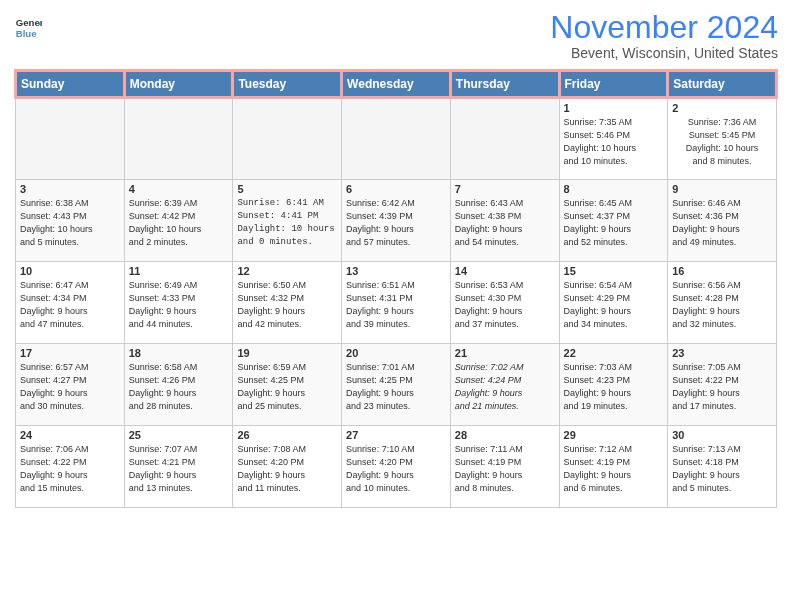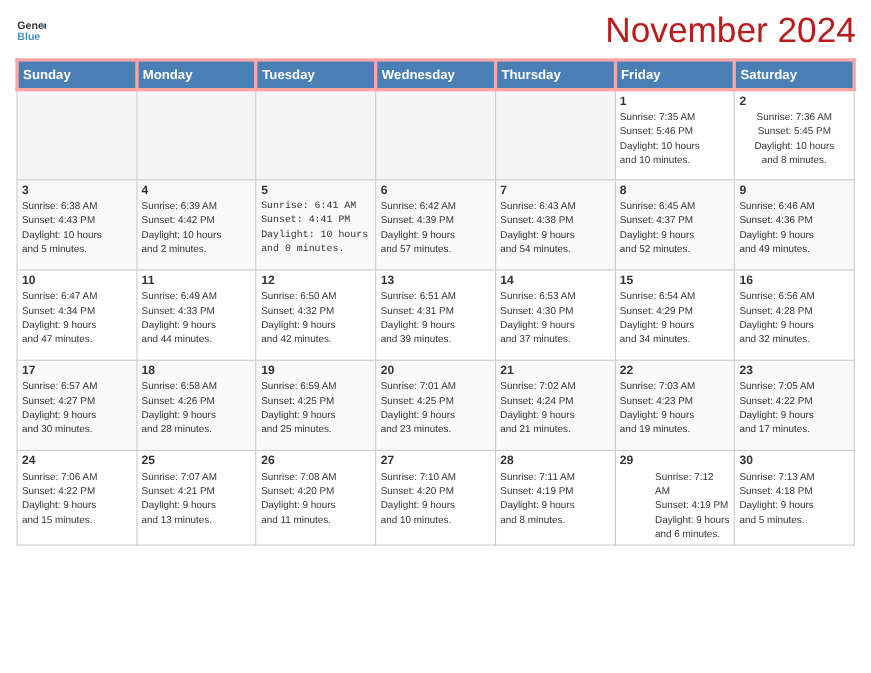--- a/index.html
+++ b/index.html
@@ -30,21 +30,21 @@
     .logo-icon {
       width: 28px;
       height: 28px;
     }
     .title-block {
       text-align: right;
     }
     .month-title {
       font-size: 32px;
       font-weight: normal;
-      color: #b91c1c;
+      color: #3b82f6;
       line-height: 1.1;
     }
     .location {
       font-size: 14px;
       color: #555;
     }
     .calendar {
       width: 100%;
       border-collapse: collapse;
       table-layout: fixed;
@@ -92,20 +92,21 @@
   <div class="header">
     <div class="logo">
       <svg class="logo-icon" viewBox="0 0 32 32">
         <text x="2" y="14" font-size="11" font-weight="bold" fill="#333">General</text>
         <text x="2" y="26" font-size="11" font-weight="bold" fill="#4a90c4">Blue</text>
         <polygon points="28,8 32,14 28,12" fill="#4a90c4"></polygon>
       </svg>
     </div>
     <div class="title-block">
       <div class="month-title">November 2024</div>
+      <div class="location">Bevent, Wisconsin, United States</div>
     </div>
   </div>
 
   <table class="calendar">
     <thead>
       <tr>
         <th>Sunday</th>
         <th>Monday</th>
         <th>Tuesday</th>
         <th>Wednesday</th>
@@ -262,21 +263,21 @@
           </td>
           <td>
             <span class="day-num">20</span>
             <div class="day-info" style="white-space: pre-line;">Sunrise: 7:01 AM
 Sunset: 4:25 PM
 Daylight: 9 hours
 and 23 minutes.</div>
           </td>
           <td>
             <span class="day-num">21</span>
-            <div class="day-info" style="white-space: pre-line;">Sunrise: 7:02 AM
+            <div class="day-info" style="white-space: pre-line; font-style: italic;">Sunrise: 7:02 AM
 Sunset: 4:24 PM
 Daylight: 9 hours
 and 21 minutes.</div>
           </td>
           <td>
             <span class="day-num">22</span>
             <div class="day-info" style="white-space: pre-line;">Sunrise: 7:03 AM
 Sunset: 4:23 PM
 Daylight: 9 hours
 and 19 minutes.</div>
@@ -320,21 +321,21 @@
           </td>
           <td>
             <span class="day-num">28</span>
             <div class="day-info" style="white-space: pre-line;">Sunrise: 7:11 AM
 Sunset: 4:19 PM
 Daylight: 9 hours
 and 8 minutes.</div>
           </td>
           <td>
             <span class="day-num">29</span>
-            <div class="day-info" style="white-space: pre-line; margin-left: 32px;">Sunrise: 7:12 AM
+            <div class="day-info" style="white-space: pre-line;">Sunrise: 7:12 AM
 Sunset: 4:19 PM
 Daylight: 9 hours
 and 6 minutes.</div>
           </td>
           <td>
             <span class="day-num">30</span>
             <div class="day-info" style="white-space: pre-line;">Sunrise: 7:13 AM
 Sunset: 4:18 PM
 Daylight: 9 hours
 and 5 minutes.</div>

